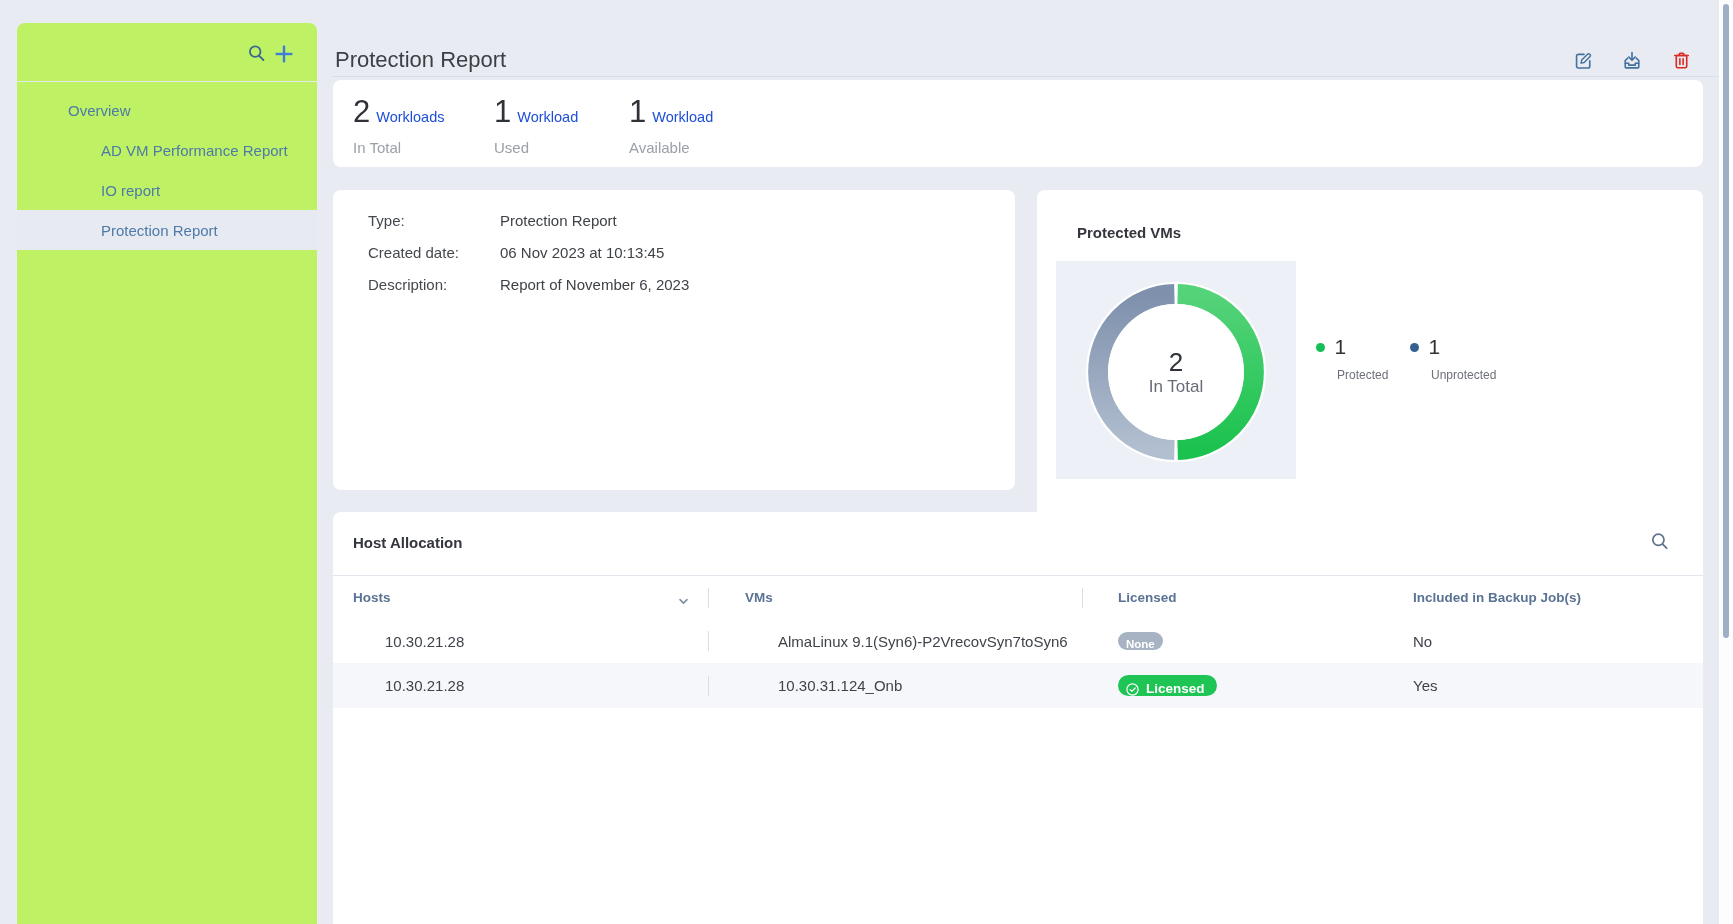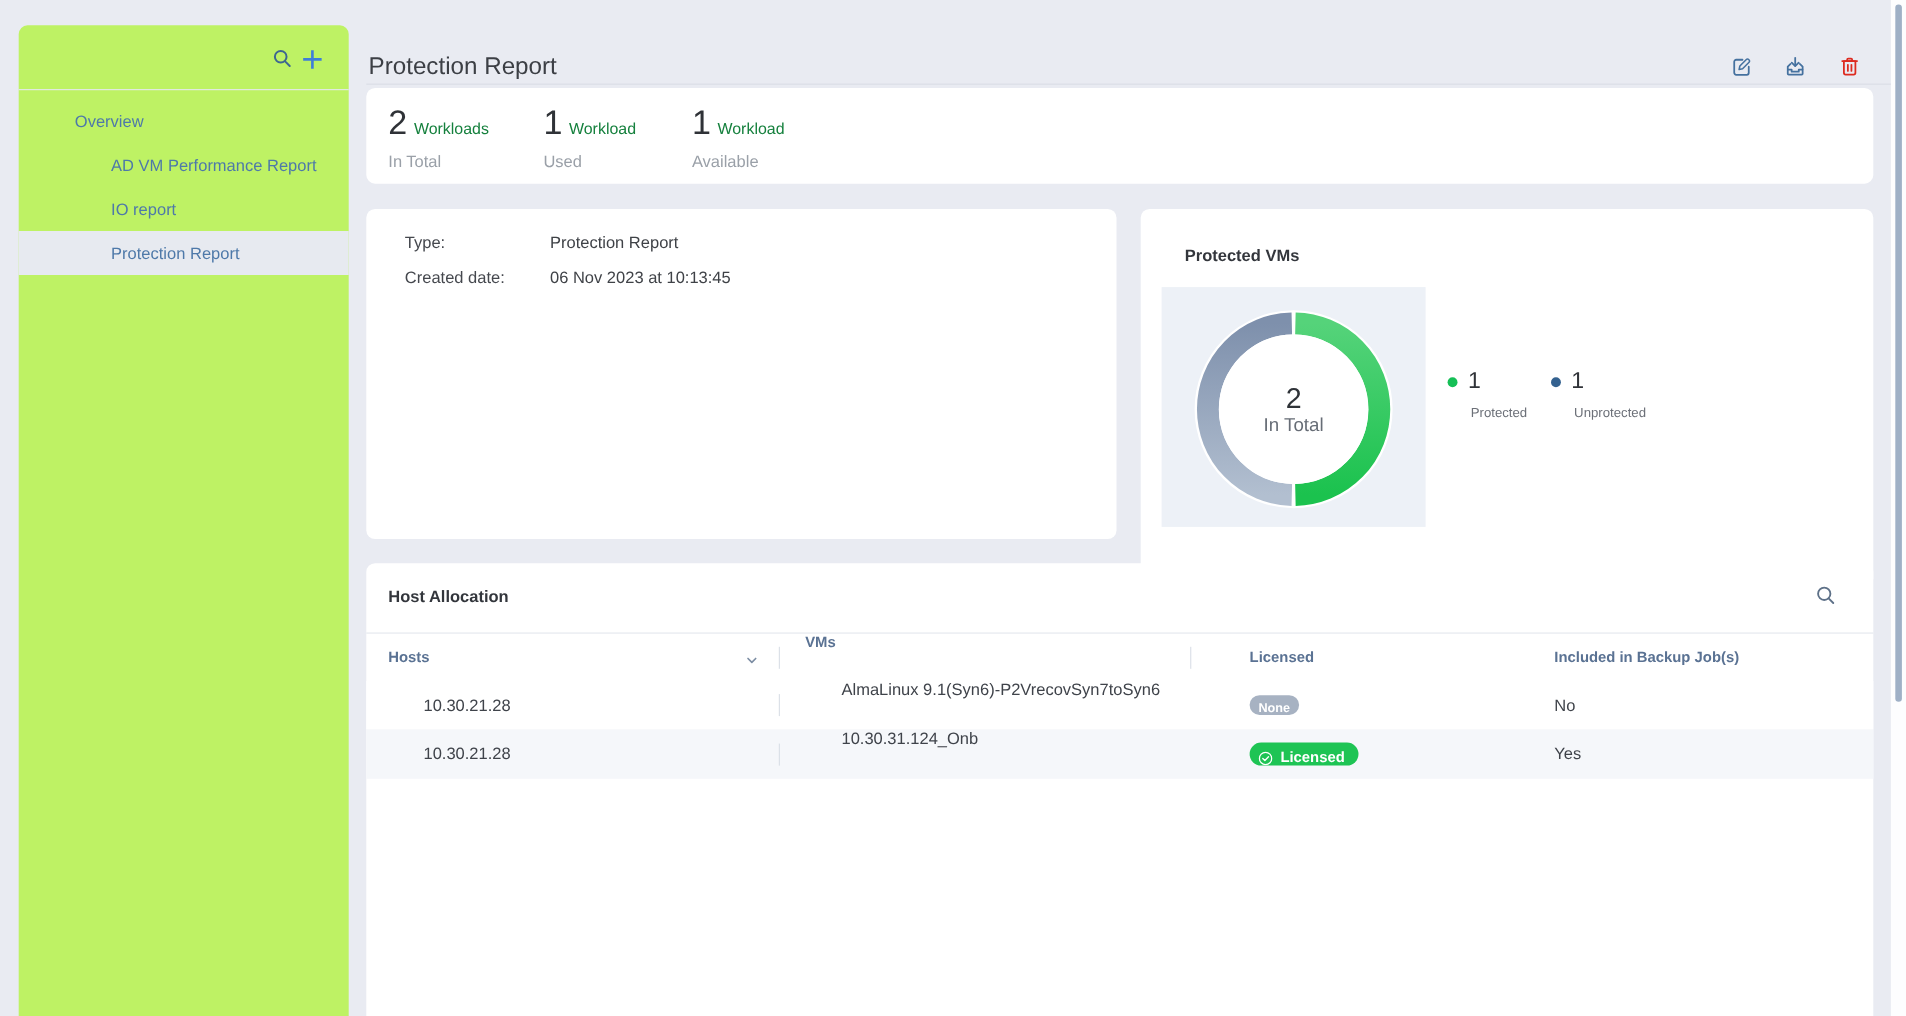--- a/index.html
+++ b/index.html
@@ -36,21 +36,21 @@
   .card-protected { left:1037px; top:190px; width:666px; height:344px;text-align:right; }
   .card-hosts { left:333px; top:512px; width:1370px; height:412px; border-radius:8px 8px 0 0; }
 
   
   .stat-group { position:absolute; top:96px; }
   .stat-group.g0 { left:353px; }
   .stat-group.g1 { left:494px; }
   .stat-group.g2 { left:629px; }
   .stat-top { display:flex; align-items:baseline; gap:6px; height:31px; }
   .stat-value { font-size:31px; line-height:31px; color:#2f3237; }
-  .stat-unit { font-size:14.5px; color:#15803d; }
+  .stat-unit { font-size:14.5px; color:#1d4ed8; }
   .stat-caption { margin-top:12px; font-size:15px; color:#9aa0a8; }
 
   
   .details-body { padding-top:14px; }
   .detail-row { display:flex; height:32px; align-items:center; font-size:15px; }
   .detail-label { width:132px; margin-left:20px; color:#45484e; }
   .detail-value { color:#3f4247; }
 
   
   .pv-title { position:absolute; left:40px; top:34px; font-size:15px; font-weight:bold; color:#33363c; }
@@ -68,22 +68,22 @@
 
   
   .ha-title { position:absolute; left:20px; top:22px; font-size:15px; font-weight:bold; color:#33363c; }
   .ha-search { position:absolute; right:32px; top:19px; width:22px; height:22px; display:flex; align-items:center; justify-content:center; cursor:pointer; }
   .ha-divider { position:absolute; left:0; top:63px; width:100%; height:1px; background:#e3e7ed; }
   .ha-header { position:absolute; left:0; top:64px; width:100%; height:43px; }
   .ha-row { position:absolute; left:0; width:100%; height:44px; }
   .ha-row.r0 { top:107px; background:#ffffff; }
   .ha-row.r1 { top:151px; background:#f5f7fa; height:45px; }
   .col-hosts   { position:absolute; left:0;     width:375px; height:100%; display:flex; align-items:center; }
-  .col-vms     { position:absolute; left:380px; width:374px; height:100%; display:flex; align-items:flex-start; }
-  .col-lic     { position:absolute; left:784px; width:312px; height:100%; display:flex; align-items:center; }
+  .col-vms     { position:absolute; left:393px; width:374px; height:100%; display:flex; align-items:center; }
+  .col-lic     { position:absolute; left:766px; width:312px; height:100%; display:flex; align-items:center; }
   .col-inc     { position:absolute; left:1061px; width:309px; height:100%; display:flex; align-items:center; }
   .ha-header .hcell { font-size:13.5px; font-weight:bold; color:#5a7293; }
   .ha-header .col-hosts .hcell { margin-left:20px; }
   .ha-header .col-vms .hcell, .ha-header .col-lic .hcell, .ha-header .col-inc .hcell { margin-left:19px; }
   .sort-chevron { position:absolute; left:345px; top:50%; margin-top:-5px; }
   .vsep { position:absolute; width:1px; height:20px; top:50%; margin-top:-10px; background:#d9dee6; }
   .vsep.s1 { left:375px; }
   .vsep.s2 { left:749px; }
   .cell-text { font-size:15px; color:#3f434a; }
   .col-hosts .cell-text, .col-vms .cell-text { margin-left:52px; }
@@ -191,20 +191,24 @@
 
   <div class="card card-details">
     <div class="details-body">
       <div class="detail-row">
         <span class="detail-label">Type:</span>
         <span class="detail-value">Protection Report</span>
       </div>
       <div class="detail-row">
         <span class="detail-label">Created date:</span>
         <span class="detail-value">06 Nov 2023 at 10:13:45</span>
+      </div>
+      <div class="detail-row">
+        <span class="detail-label">Description:</span>
+        <span class="detail-value">Report of November 6, 2023</span>
       </div>
     </div>
   </div>
 
   <div class="card card-protected">
     <div class="pv-title">Protected VMs</div>
     <div class="pv-panel">
       <svg width="240" height="218" viewBox="0 0 240 218">
         <defs>
           <linearGradient id="gGreen" x1="0" y1="0" x2="0" y2="1">

